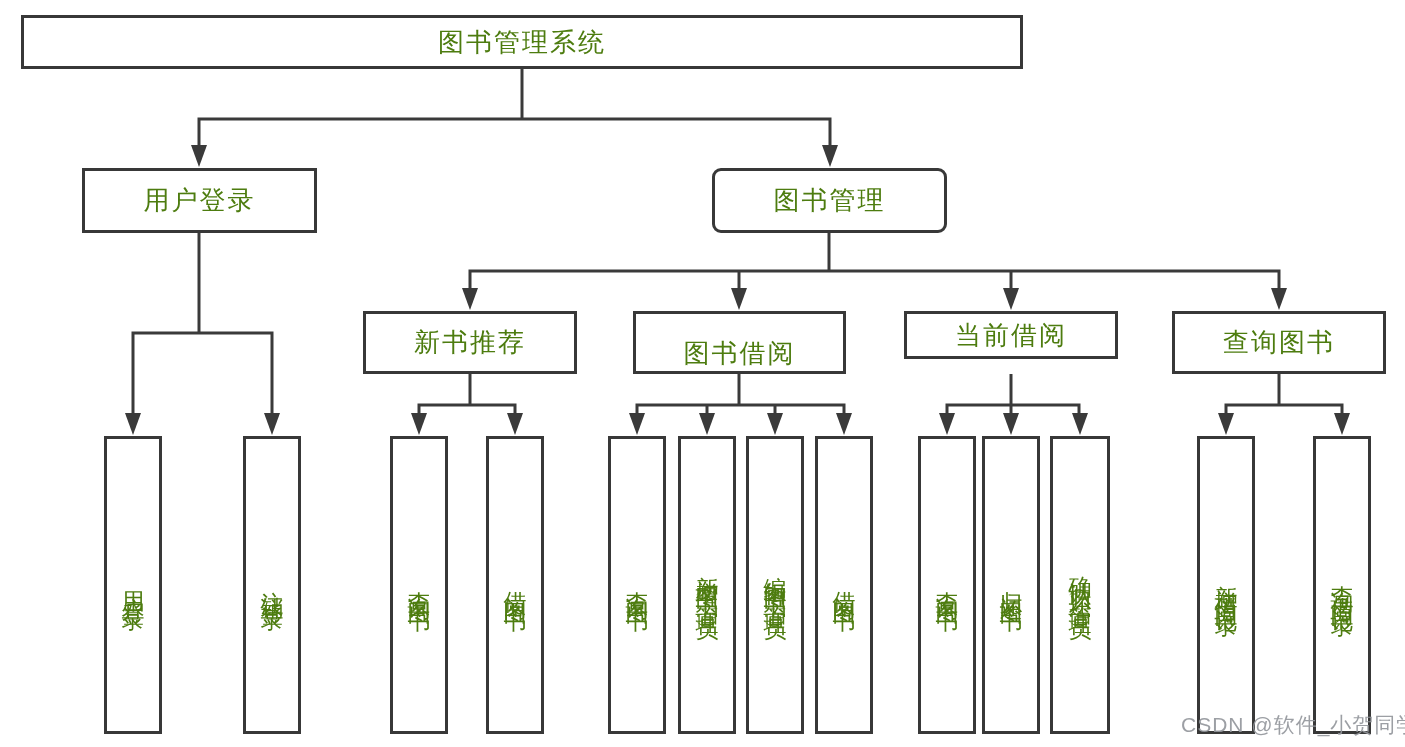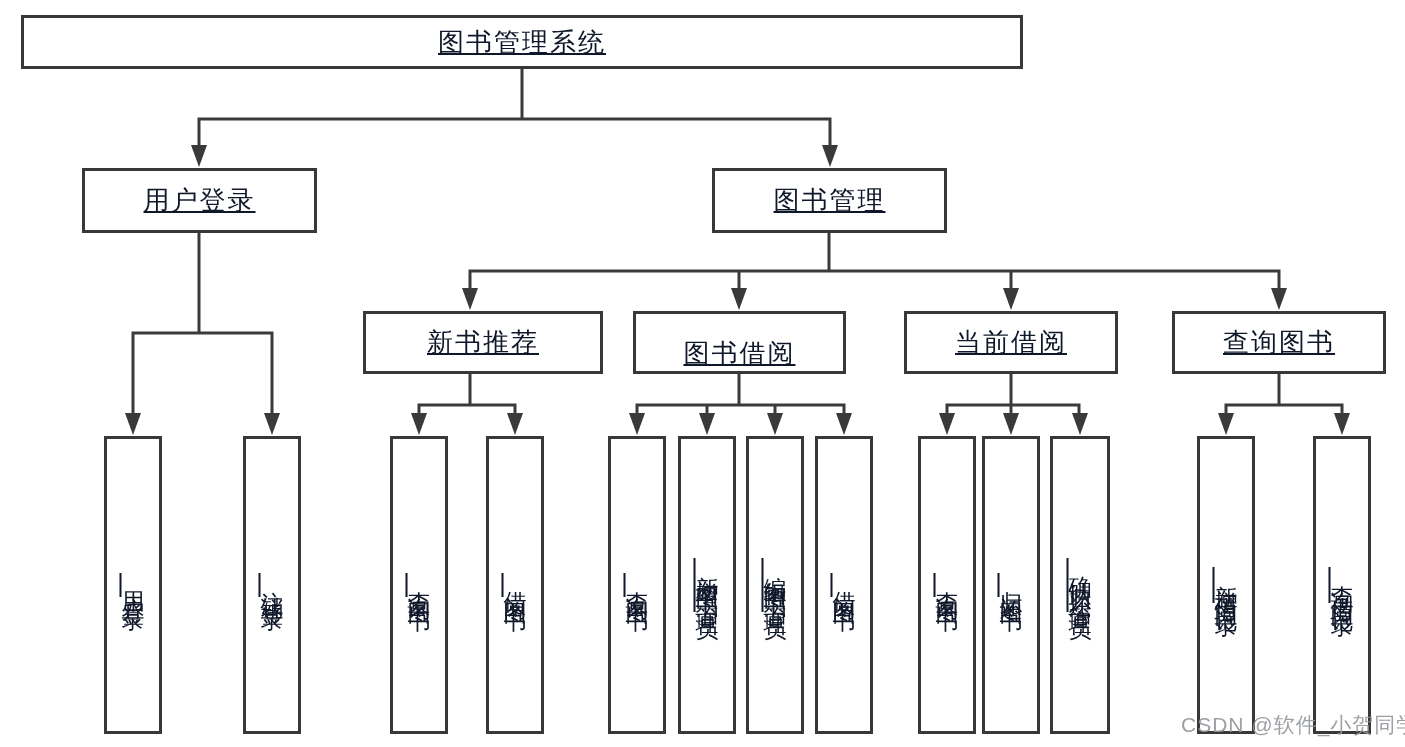--- a/index.html
+++ b/index.html
@@ -18,23 +18,22 @@
     z-index: 1;
   }
   .box {
     position: absolute;
     box-sizing: border-box;
     border: 3px solid #383838;
     background: #ffffff;
     display: flex;
     align-items: center;
     justify-content: center;
-    color: #0f172a;
+    color: #4d7c0f;
     z-index: 2;
-    text-decoration: underline;
   }
   .hbox { font-size: 26px; letter-spacing: 2px; }
   .vbox {
     writing-mode: vertical-rl;
     font-size: 23px;
     letter-spacing: 6px;
     line-height: 1;
   }
   .watermark {
     position: absolute;
@@ -106,31 +105,31 @@
     </g>
   </svg>
 
   <div class="box hbox" style="left:21px; top:15px; width:1002px; height:54px;">
     <span>图书管理系统</span>
   </div>
 
   <div class="box hbox" style="left:82px; top:168px; width:235px; height:65px;">
     <span>用户登录</span>
   </div>
-  <div class="box hbox" style="left:712px; top:168px; width:235px; height:65px;">
+  <div class="box hbox" style="left:712px; top:168px; width:235px; height:65px;border-radius:9px;">
     <span>图书管理</span>
   </div>
 
-  <div class="box hbox" style="left:363px; top:311px; width:240px; height:63px;">
+  <div class="box hbox" style="left:363px; top:311px; width:214px; height:63px;">
     <span>新书推荐</span>
   </div>
   <div class="box hbox" style="left:633px; top:311px; width:213px; height:63px;align-items:flex-end;">
     <span>图书借阅</span>
   </div>
-  <div class="box hbox" style="left:904px; top:311px; width:214px; height:63px;">
+  <div class="box hbox" style="left:904px; top:311px; width:214px; height:48px;">
     <span>当前借阅</span>
   </div>
   <div class="box hbox" style="left:1172px; top:311px; width:214px; height:63px;">
     <span>查询图书</span>
   </div>
 
   <div class="box vbox" style="left:104px; top:436px; width:58px; height:298px;">
     <span>用户登录</span>
   </div>
   <div class="box vbox" style="left:243px; top:436px; width:58px; height:298px;">

